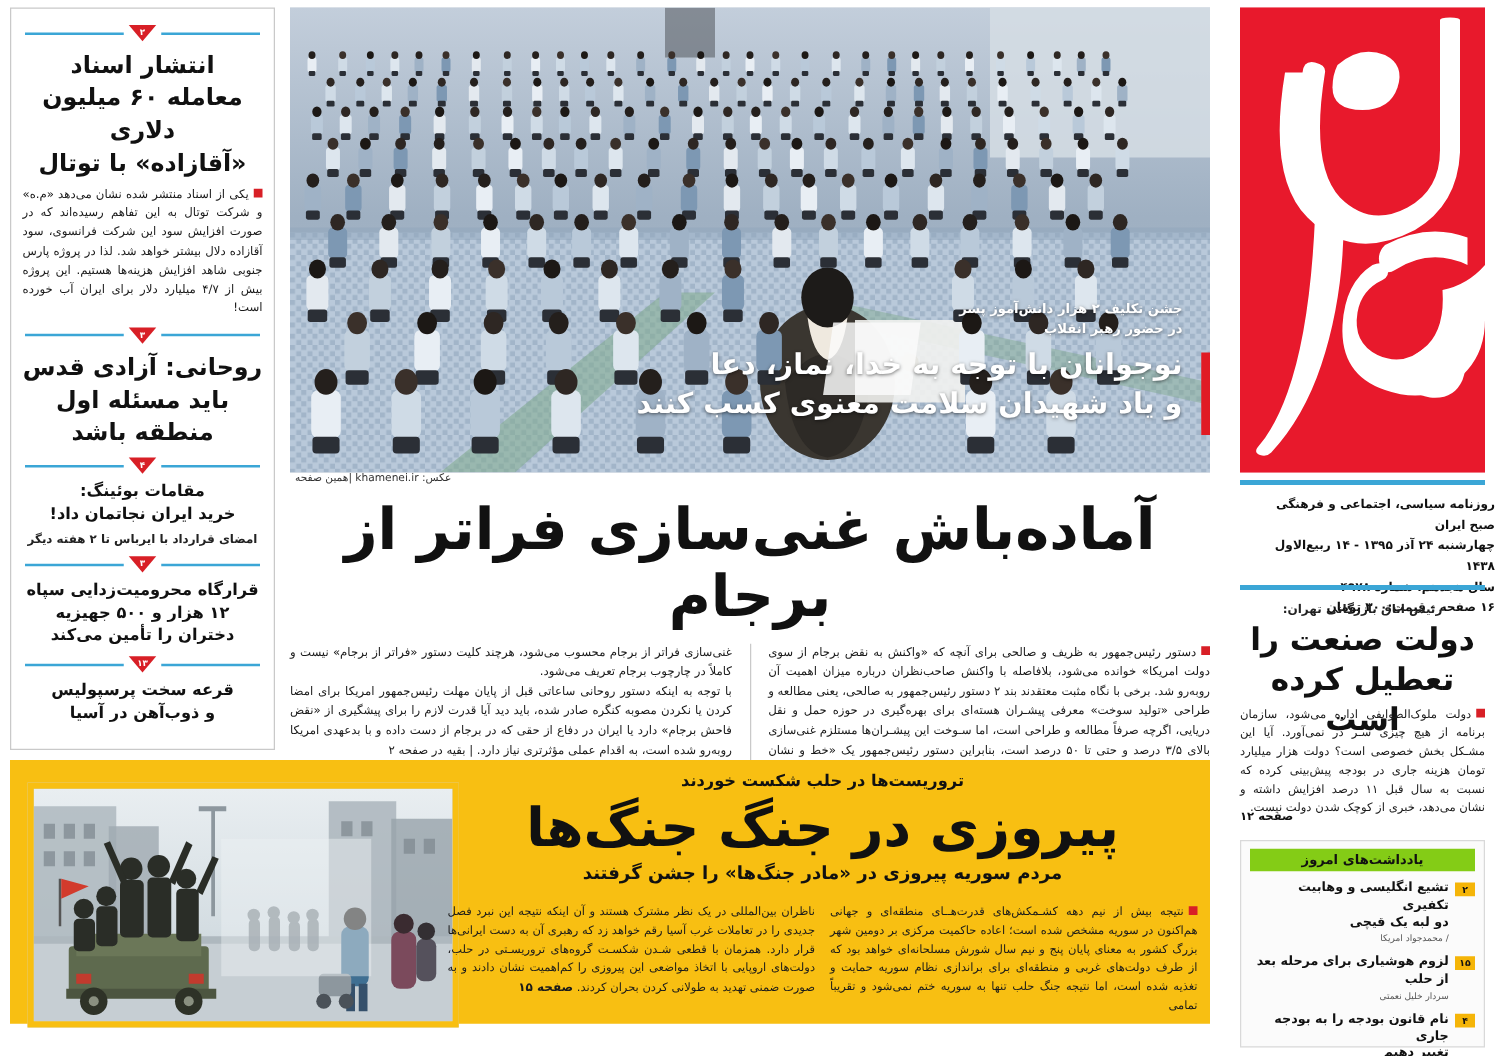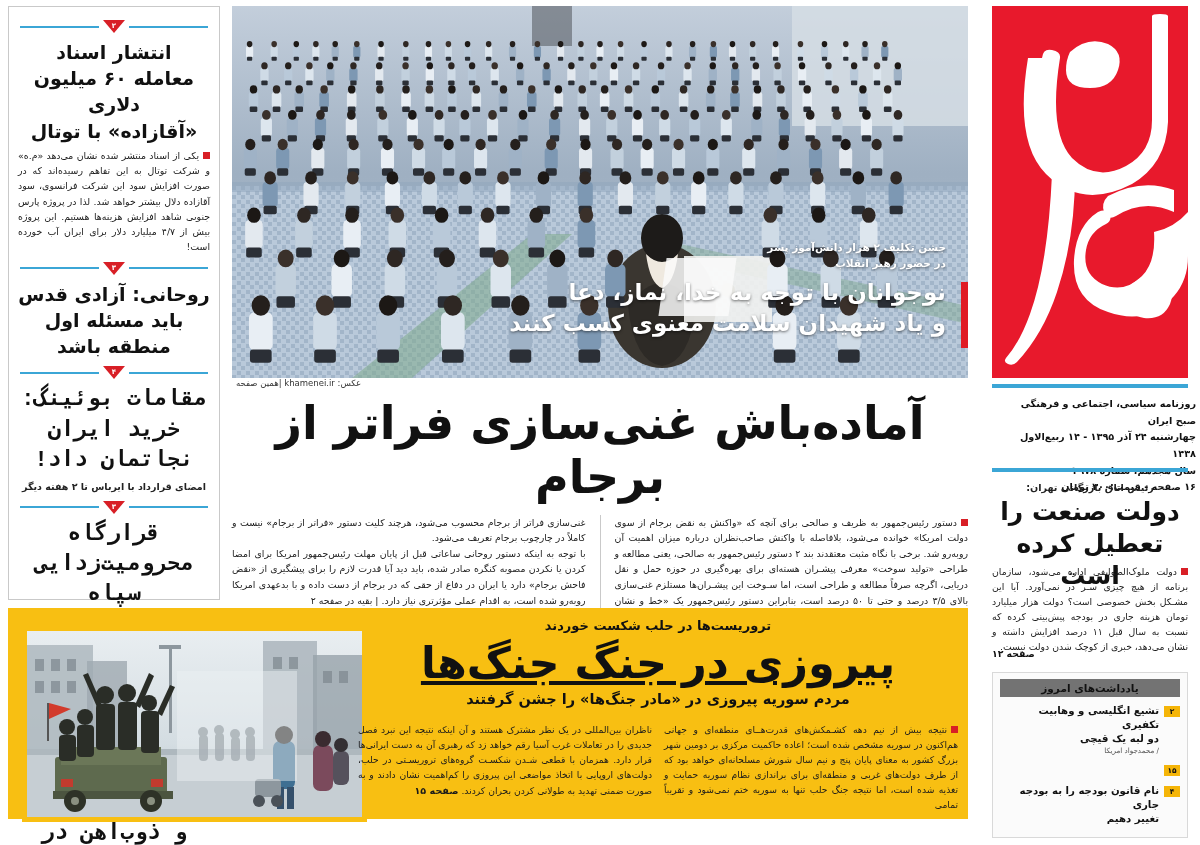--- a/index.html
+++ b/index.html
@@ -25,21 +25,21 @@
 
   
   .leftcol{
     position:absolute;left:8px;top:6px;width:212px;height:594px;
     border:1px solid #c9c9c9;background:#fff;box-sizing:border-box;padding:6px 9px 4px 9px;
   }
   .brief-title{
     text-align:center;font-weight:bold;color:#111;line-height:1.38;
     font-size:19px;letter-spacing:-.4px;margin:2px 0 4px 0;
   }
-  .brief-title.sm{font-size:22px;font-family:Liberation Mono, monospace;}
+  .brief-title.sm{font-size:13px;}
   .brief-sub{
     text-align:center;font-size:9.5px;font-weight:bold;color:#222;margin-top:2px;line-height:1.4;
   }
   .brief-body{
     font-size:9.4px;line-height:1.62;color:#1a1a1a;text-align:justify;
     margin-top:4px;
   }
 
   
   .photo-wrap{position:absolute;left:232px;top:6px;width:736px;height:372px;overflow:hidden;background:#b9c6d4;}
@@ -93,42 +93,42 @@
     position:absolute;left:14px;top:648px;width:196px;text-align:left;
     font-size:9.3px;font-weight:bold;color:#111;
   }
 
   
   .notes{
     position:absolute;left:14px;top:672px;width:196px;height:166px;
     border:1px solid #d9d9d9;background:#fbfbfb;box-sizing:border-box;padding:6px 7px;
   }
   .notes-header{
-    background:#737373;color:#111;text-align:center;font-weight:bold;font-size:10.5px;
+    background:#84cc16;color:#111;text-align:center;font-weight:bold;font-size:10.5px;
     padding:3px 0;margin-bottom:7px;
   }
   .note-item{display:flex;gap:5px;align-items:flex-start;margin-bottom:8px;}
   .note-num{
     flex:0 0 auto;background:#f5b508;color:#111;font-size:7.5px;font-weight:bold;
     min-width:12px;text-align:center;padding:1px 2px;margin-top:2px;
   }
   .note-txt{flex:1;text-align:right;}
   .note-title{font-size:10.2px;font-weight:bold;color:#111;line-height:1.35;}
   .note-author{font-size:7.2px;color:#555;margin-top:1px;}
 
   
   .yellow{
     position:absolute;left:8px;top:608px;width:960px;height:211px;background:#f8bf12;
     box-sizing:border-box;
   }
   .y-left{position:absolute;right:10px;top:10px;width:600px;}
   .y-kicker{text-align:center;font-size:13px;font-weight:bold;color:#111;letter-spacing:-.2px;}
   .y-head{
     text-align:center;font-size:43px;font-weight:bold;color:#111;line-height:1.12;
-    letter-spacing:-1.2px;margin:6px 0 4px 0;text-decoration:underline;
+    letter-spacing:-1.2px;margin:6px 0 4px 0;
   }
   .y-sub{text-align:center;font-size:14.5px;font-weight:bold;color:#111;letter-spacing:-.2px;}
   .y-cols{display:flex;gap:12px;margin-top:16px;direction:rtl;}
   .y-cols .col{flex:1;font-size:9.2px;line-height:1.62;color:#1a1a1a;text-align:justify;}
   .y-page{font-weight:bold;font-size:9.6px;}
   .y-photo{position:absolute;left:14px;top:18px;width:345px;height:196px;border:5px solid #f8bf12;overflow:hidden;background:#cfd8de;box-sizing:border-box;}
   .y-photo-inner{position:absolute;inset:0;}
 </style>
 </head>
 <body>
@@ -955,20 +955,24 @@
         <div class="note-num">۲</div>
         <div class="note-txt">
           <div class="note-title" style="white-space:pre-line;">تشیع انگلیسی و وهابیت تکفیری
 دو لبه یک قیچی</div>
           <div class="note-author">/ محمدجواد امریکا</div>
         </div>
       </div>
 
       <div class="note-item">
         <div class="note-num">۱۵</div>
+        <div class="note-txt">
+          <div class="note-title" style="white-space:pre-line;">لزوم هوشیاری برای مرحله بعد از حلب</div>
+          <div class="note-author">سردار خلیل نعمتی</div>
+        </div>
       </div>
 
       <div class="note-item">
         <div class="note-num">۴</div>
         <div class="note-txt">
           <div class="note-title" style="white-space:pre-line;">نام قانون بودجه را به بودجه جاری
 تغییر دهیم</div>
 
         </div>
       </div>

